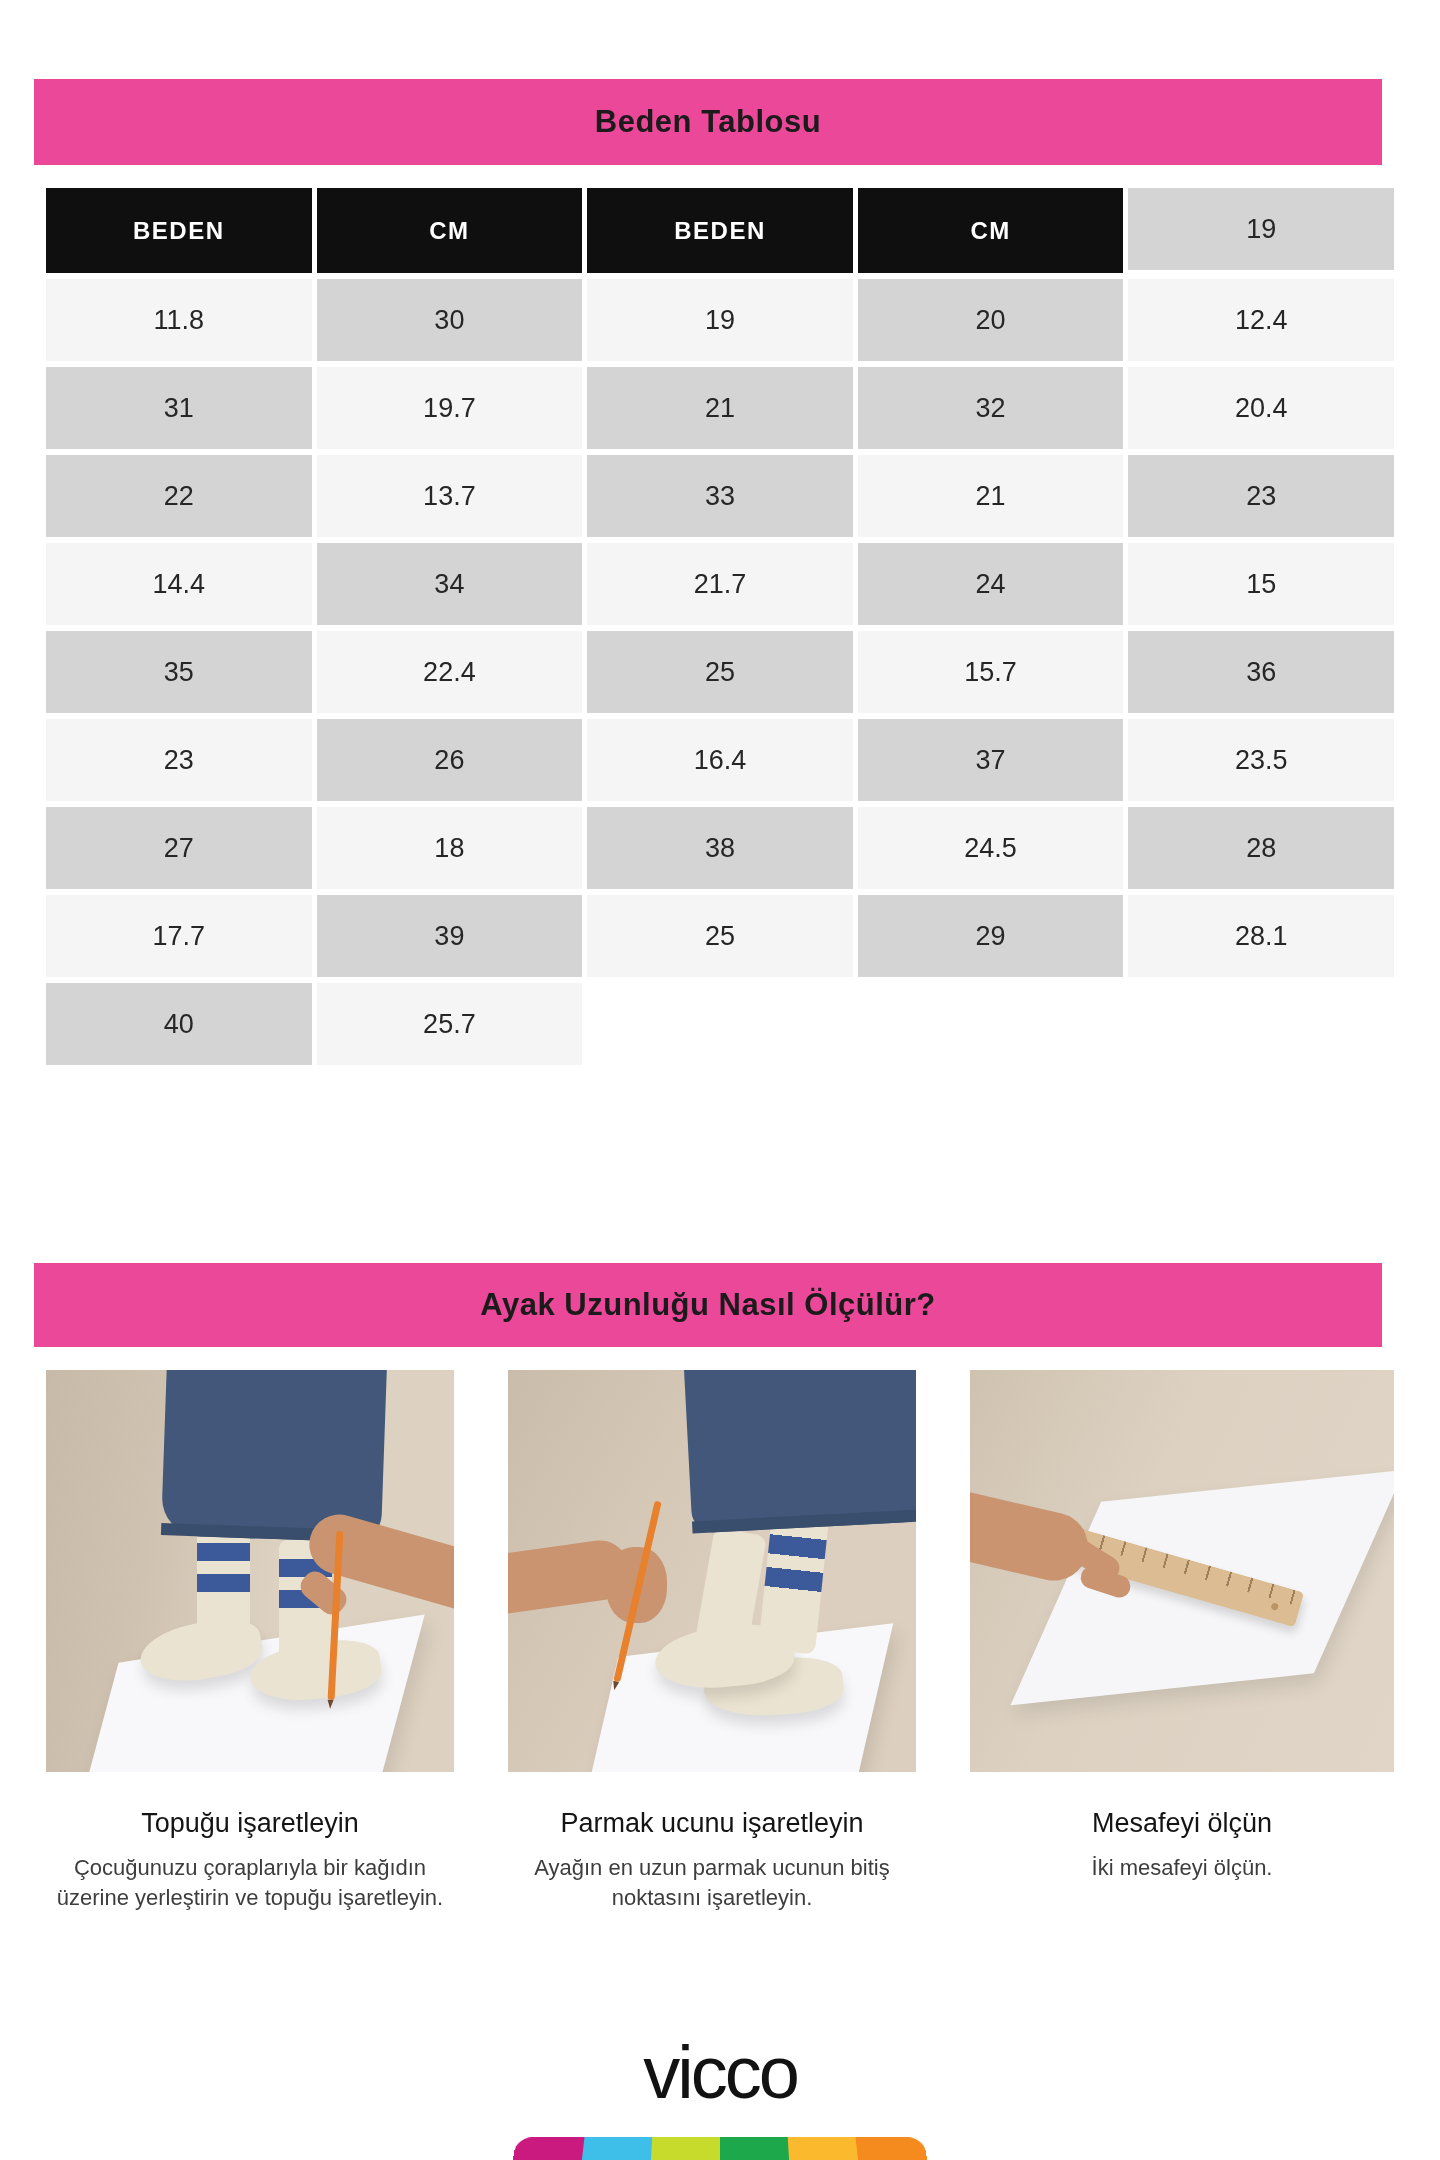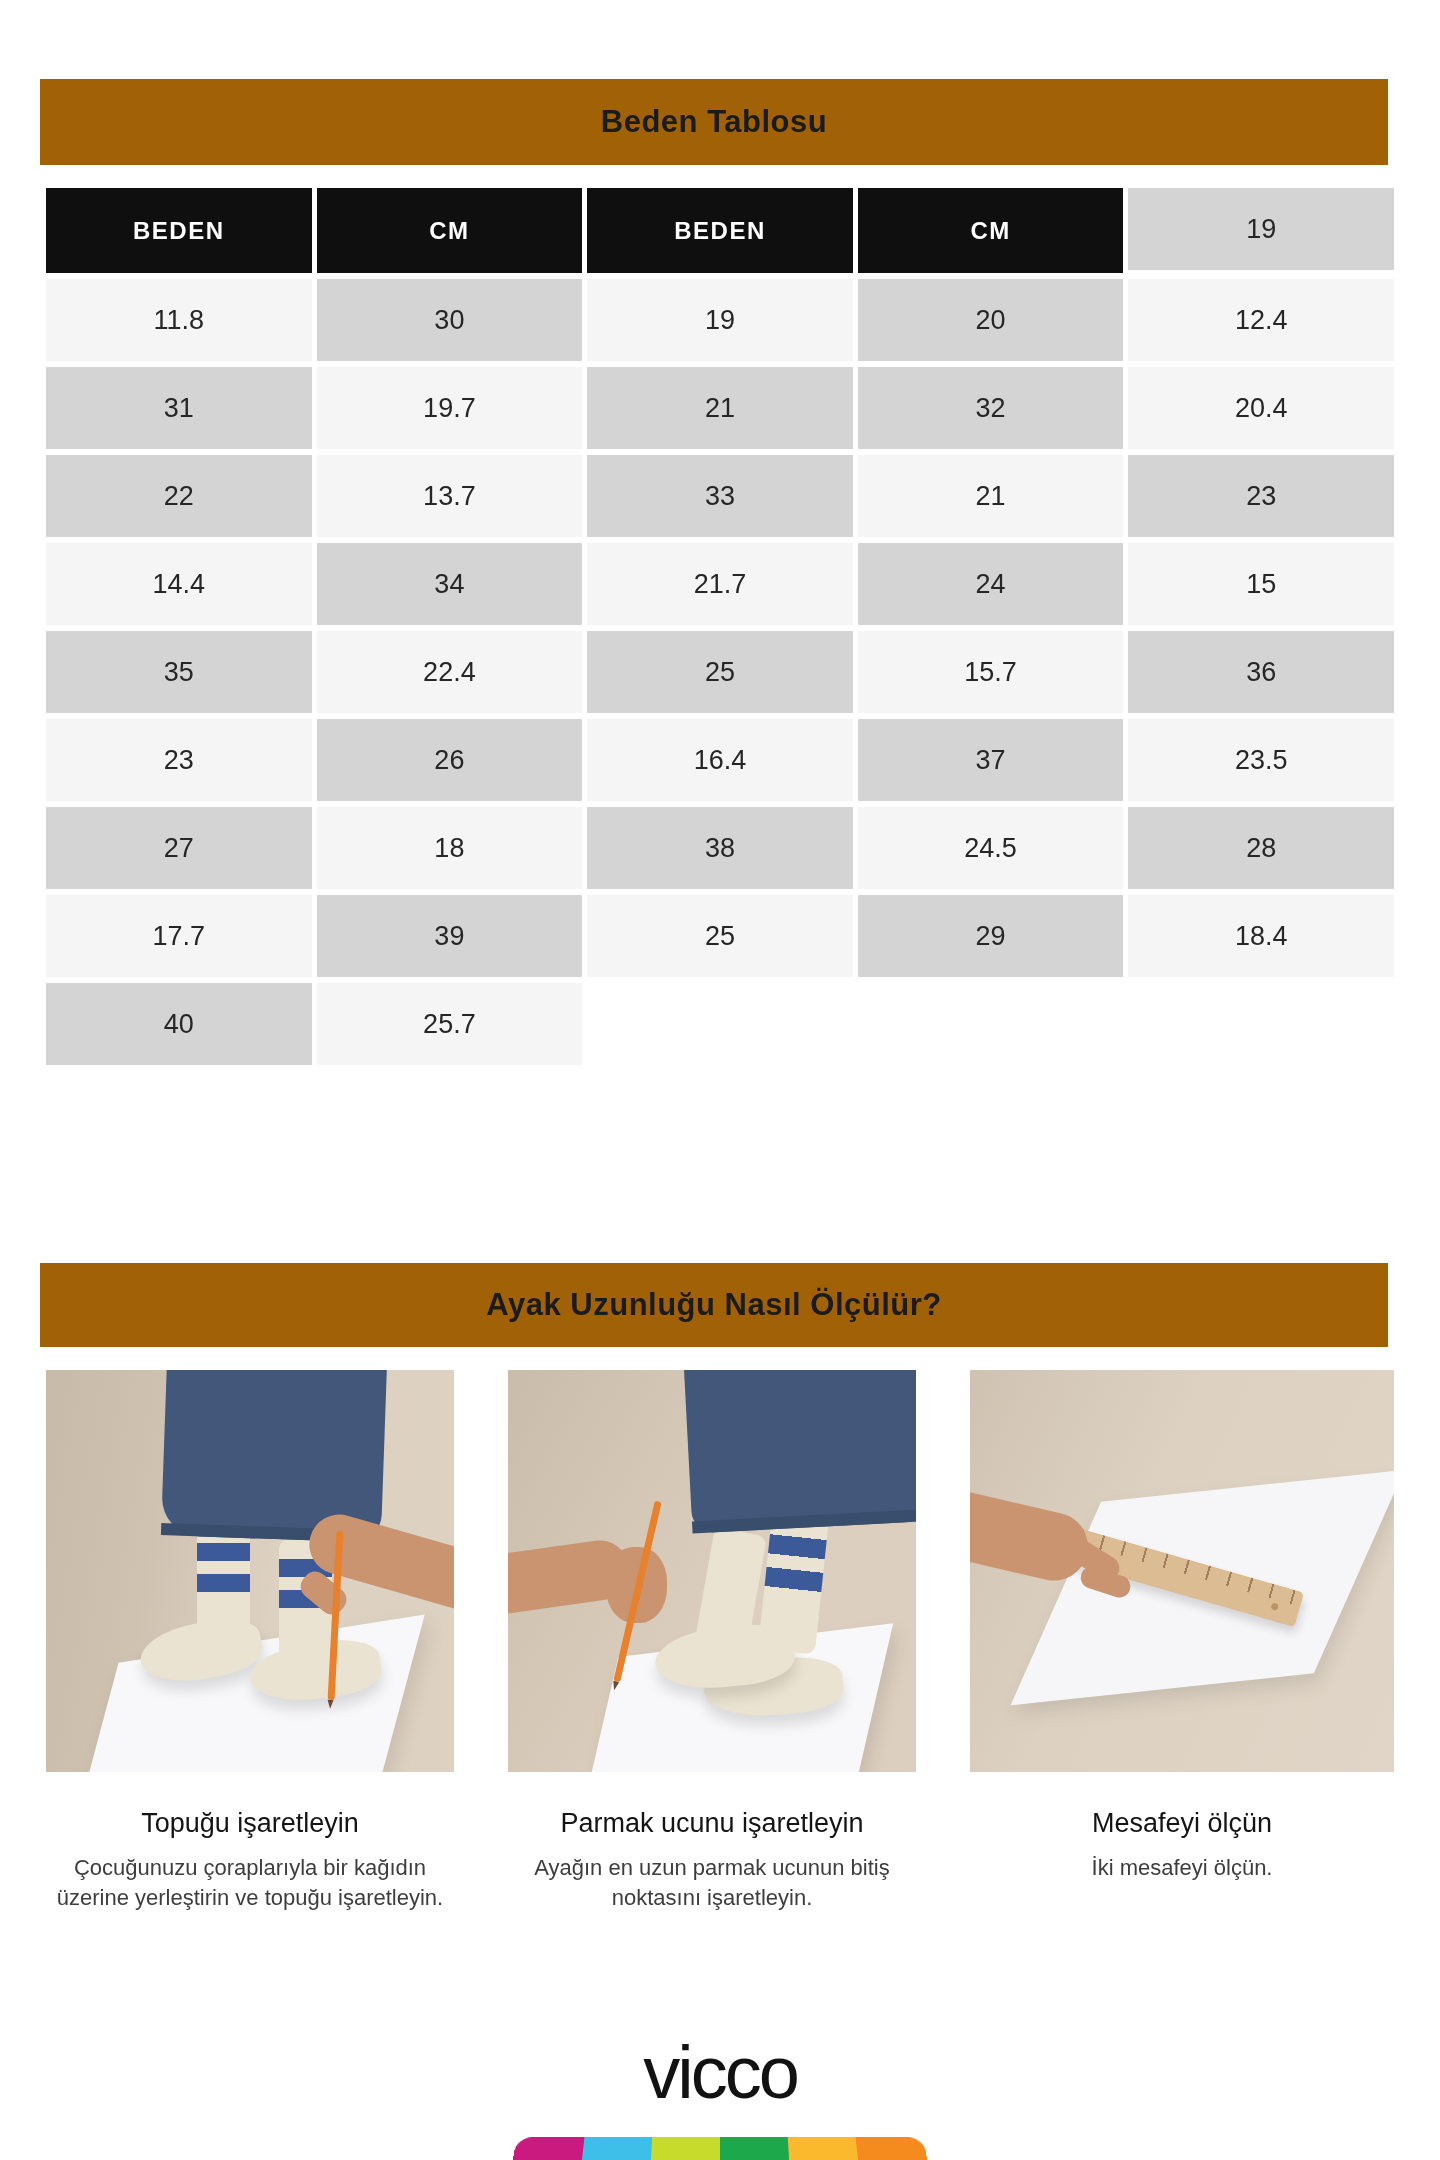--- a/index.html
+++ b/index.html
@@ -3,21 +3,21 @@
 <meta charset="utf-8">
 <style>
   html,body{margin:0;padding:0;}
   body{
     width:1440px;height:2160px;position:relative;overflow:hidden;
     background:#ffffff;
     font-family:"Liberation Sans","DejaVu Sans",sans-serif;
     color:#1b1b1b;
   }
   .bar{
-    position:absolute;left:40px;width:1348px;background:#a16207;
+    position:absolute;left:34px;width:1348px;background:#ec4899;
     display:flex;align-items:center;justify-content:center;
     font-size:31px;font-weight:700;letter-spacing:.5px;color:#1b1b1b;
   }
   #bar-top{top:79px;height:86px;}
   #bar-measure{top:1263px;height:84px;}
 
   
   .size-table{
     position:absolute;left:46px;top:188px;width:1348px;
     display:grid;grid-template-columns:repeat(5,1fr);
@@ -161,21 +161,21 @@
     <div class="td cm">23.5</div>
     <div class="td size">27</div>
     <div class="td cm">18</div>
     <div class="td size">38</div>
     <div class="td cm">24.5</div>
     <div class="td size">28</div>
     <div class="td cm">17.7</div>
     <div class="td size">39</div>
     <div class="td cm">25</div>
     <div class="td size">29</div>
-    <div class="td cm">18.4</div>
+    <div class="td cm">28.1</div>
     <div class="td size">40</div>
     <div class="td cm">25.7</div>
   </div>
 
 <div id="bar-measure" class="bar">
   <span>Ayak Uzunluğu Nasıl Ölçülür?</span>
 </div>
 
 <div class="steps">
 

